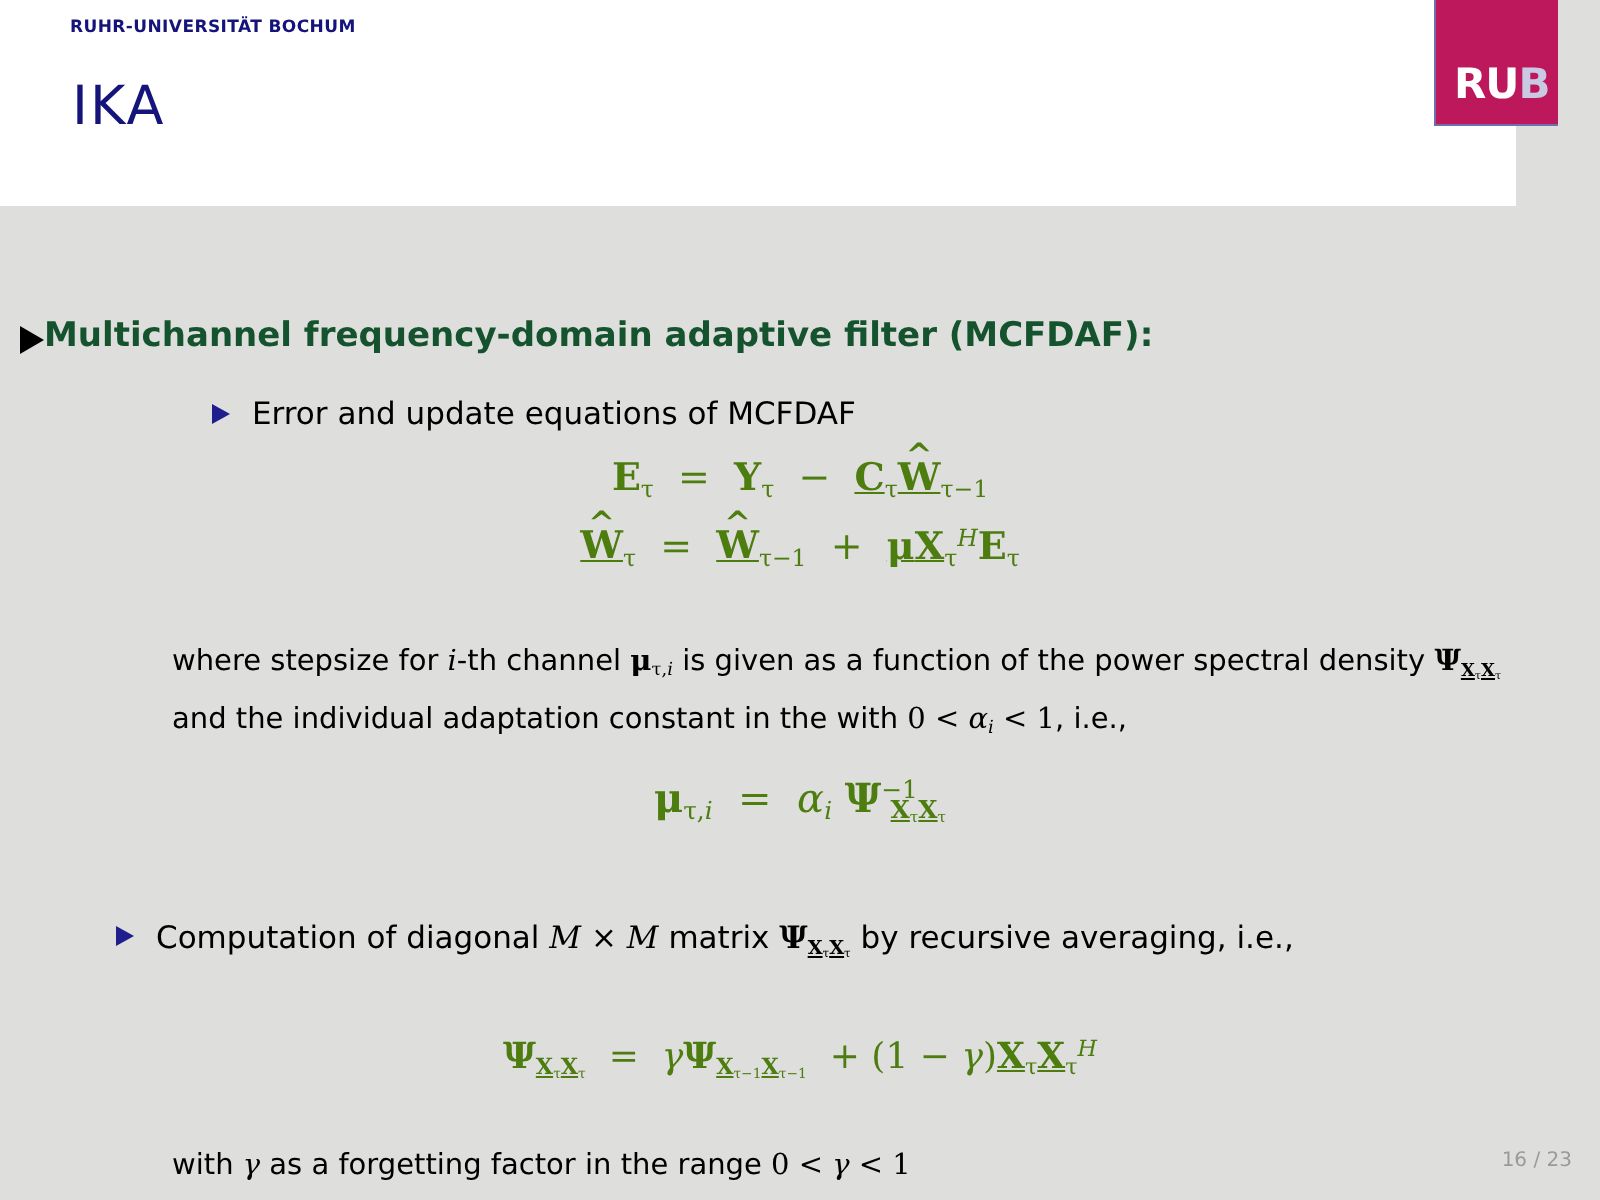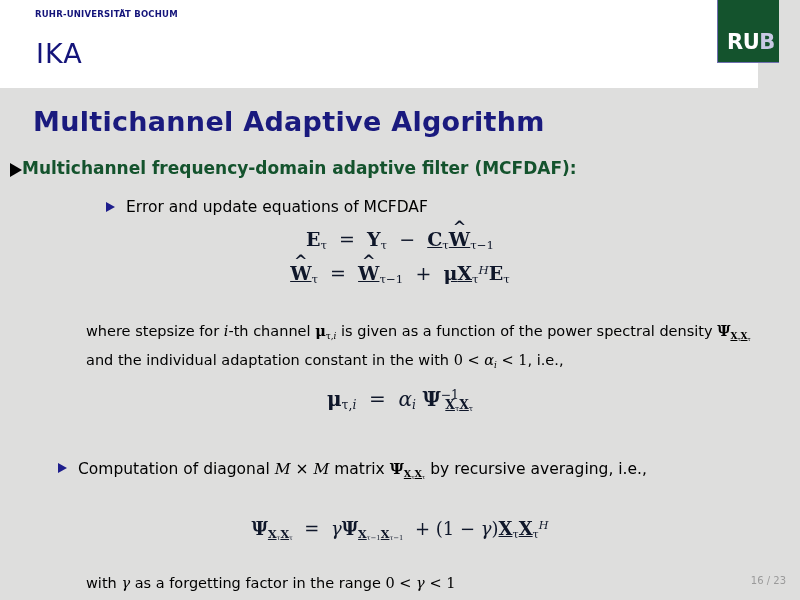--- a/index.html
+++ b/index.html
@@ -19,21 +19,21 @@
     width: 800px;
     height: 600px;
     background: #dededd;
   }
   
   .header-band {
     position: absolute;
     left: 0;
     top: 0;
     width: 758px;
-    height: 88px;
+    height: 103px;
     background: #ffffff;
   }
   .uni-name {
     position: absolute;
     left: 35px;
     top: 9px;
     font-size: 8.5px;
     font-weight: bold;
     letter-spacing: 0.2px;
     color: #14147a;
@@ -57,21 +57,21 @@
     line-height: 10px;
     color: #14147a;
     font-family: "DejaVu Sans", sans-serif;
   }
   .rub-box {
     position: absolute;
     left: 717px;
     top: 0px;
     width: 62px;
     height: 63px;
-    background: #14532d;
+    background: #be185d;
     border-left: 1px solid #6f6fb0;
     border-bottom: 1px solid #6f6fb0;
     box-sizing: border-box;
   }
   .rub-text {
     position: absolute;
     left: 9px;
     bottom: 8px;
     color: #ffffff;
     font-size: 21px;
@@ -147,21 +147,21 @@
     line-height: 22px;
   }
   .para-where { left: 86px; top: 320px; width: 680px; }
   .para-with  { left: 86px; top: 572px; width: 680px; }
 
   .eq {
     position: absolute;
     width: 800px;
     text-align: center;
     font-family: "DejaVu Serif", serif;
-    color: #0f172a;
+    color: #4d7c0f;
   }
   .eq1 { top: 228px; font-size: 19px; }
   .eq2 { top: 262px; font-size: 19px; }
   .eq3 { top: 387px; font-size: 20px; }
   .eq4 { top: 518px; font-size: 18px; }
 
   
   .bf { font-weight: bold; }
   .it { font-style: italic; font-family: "DejaVu Serif", serif; }
   .ul { text-decoration: underline; }
@@ -197,21 +197,20 @@
 
   <div class="header-band">
     <div class="uni-name">RUHR-UNIVERSITÄT BOCHUM</div>
     <div class="ika-logo">IKA</div>
   </div>
 
   <div class="rub-box">
     <div class="rub-text">RU<span class="b-letter">B</span></div>
   </div>
 
-  <div class="slide-title">Multichannel Adaptive Algorithm</div>
 
   <div class="content">
 
     <div class="bullet-l1">
       <span class="tri"></span>
       <span class="l1-text">Multichannel frequency-domain adaptive filter (MCFDAF):</span>
     </div>
 
     <div class="bullet-l2 b2a">
       <span class="tri tri-blue"></span>

